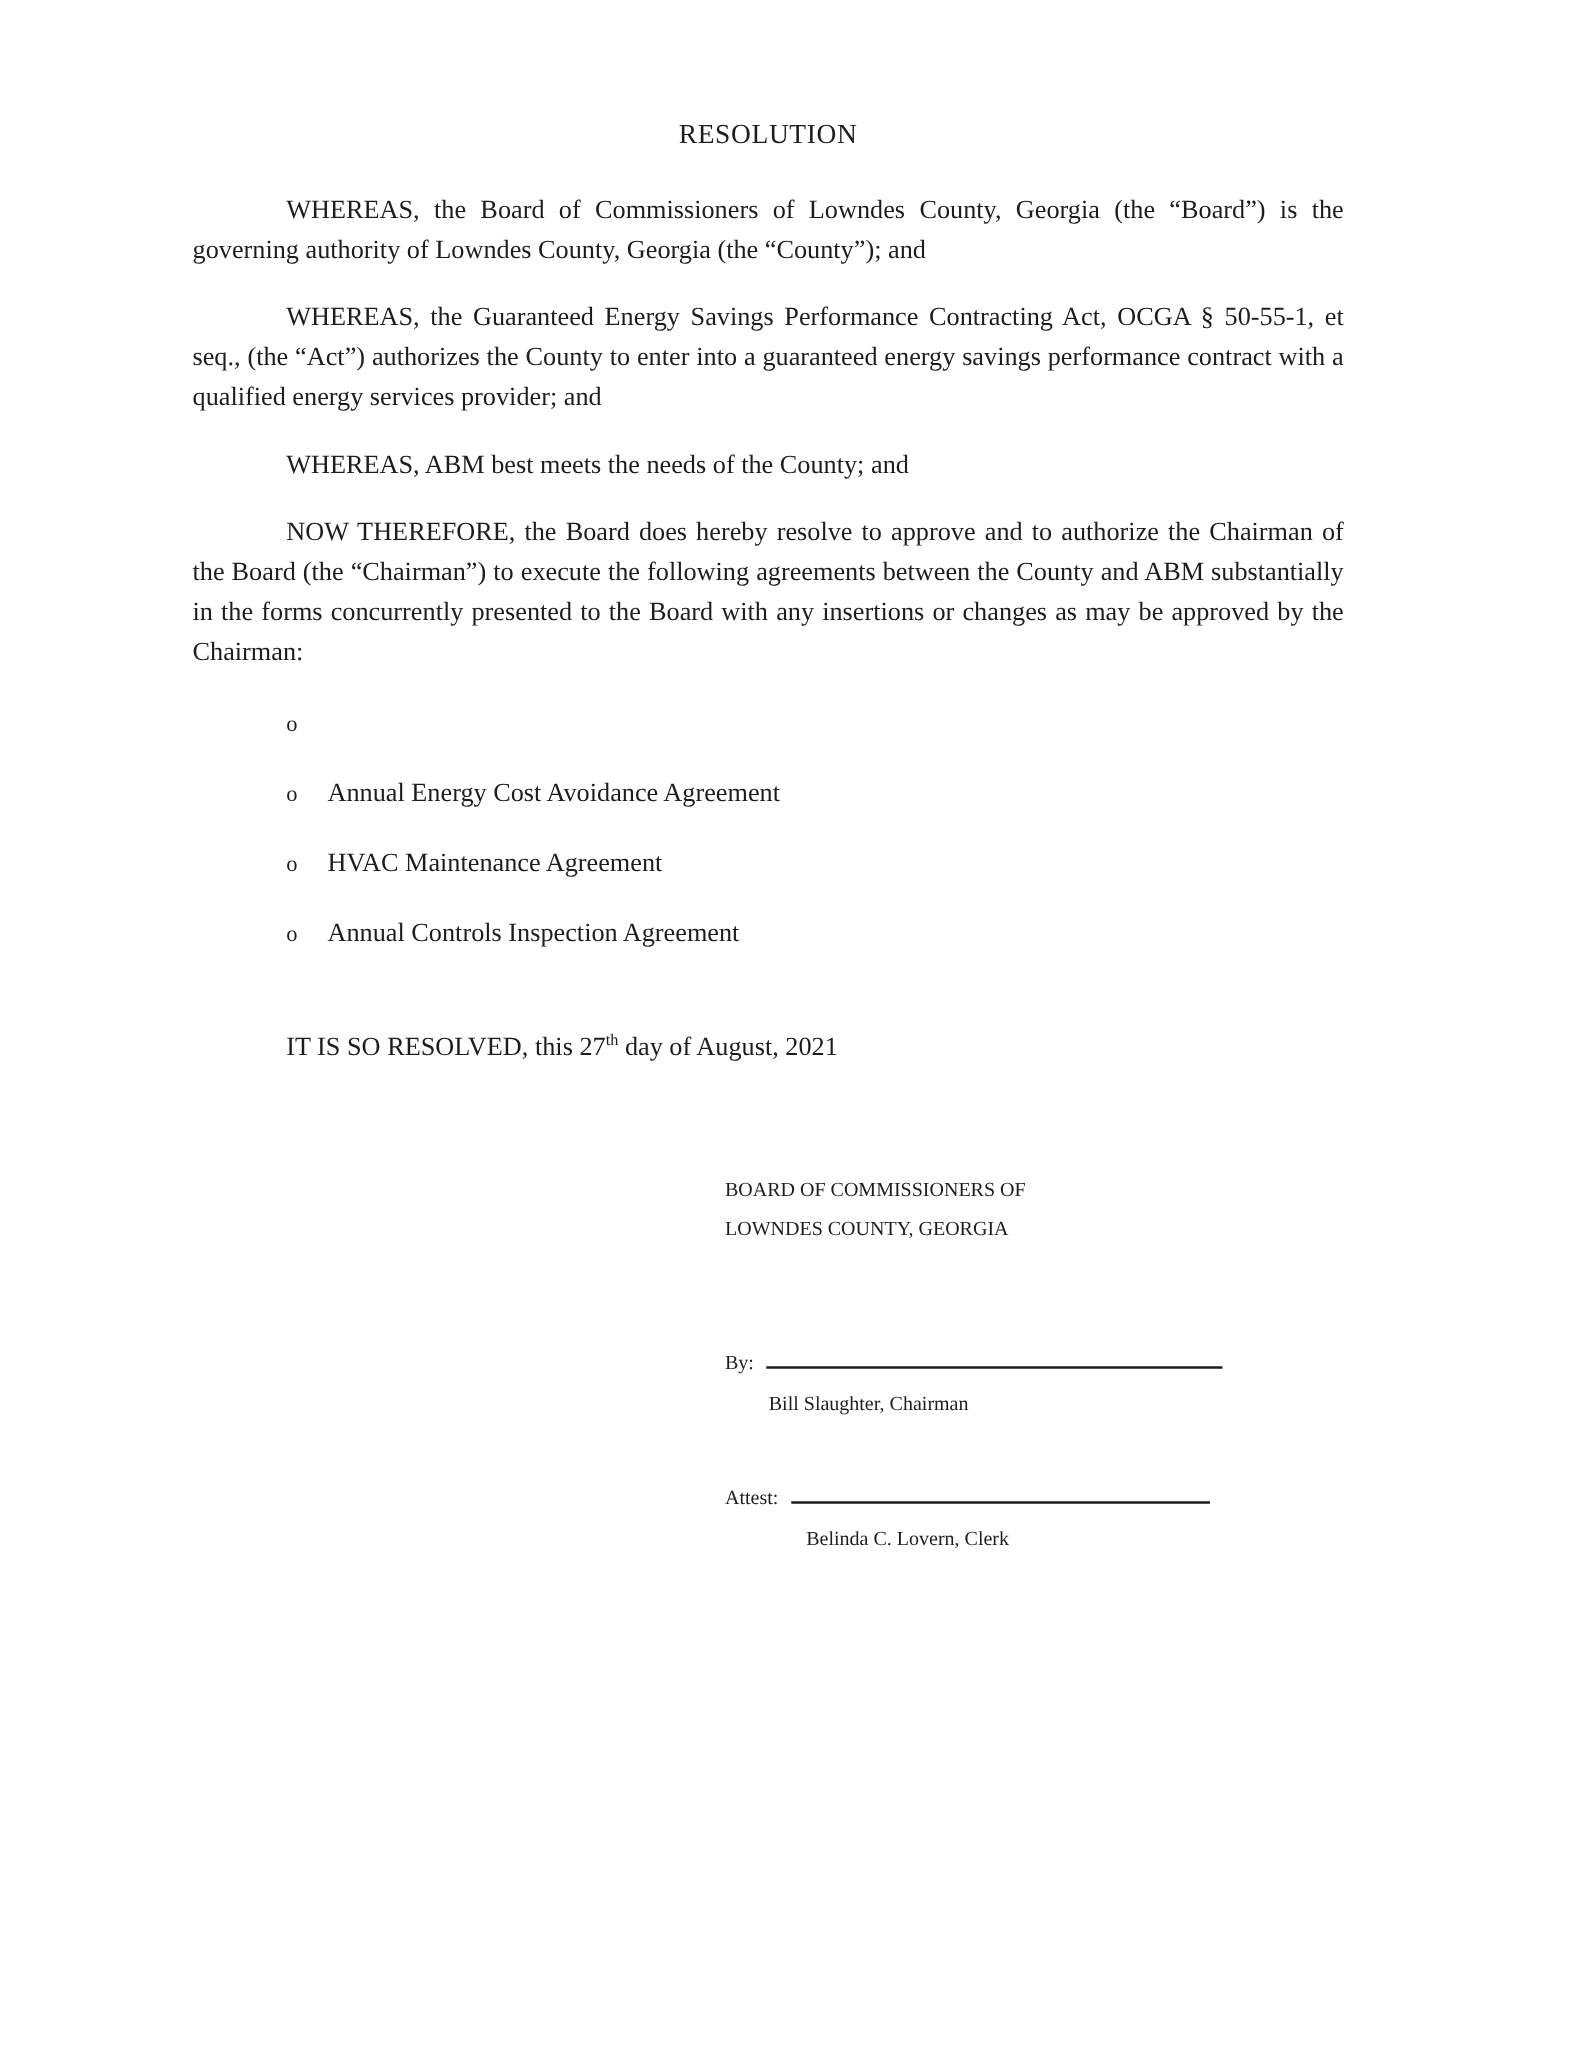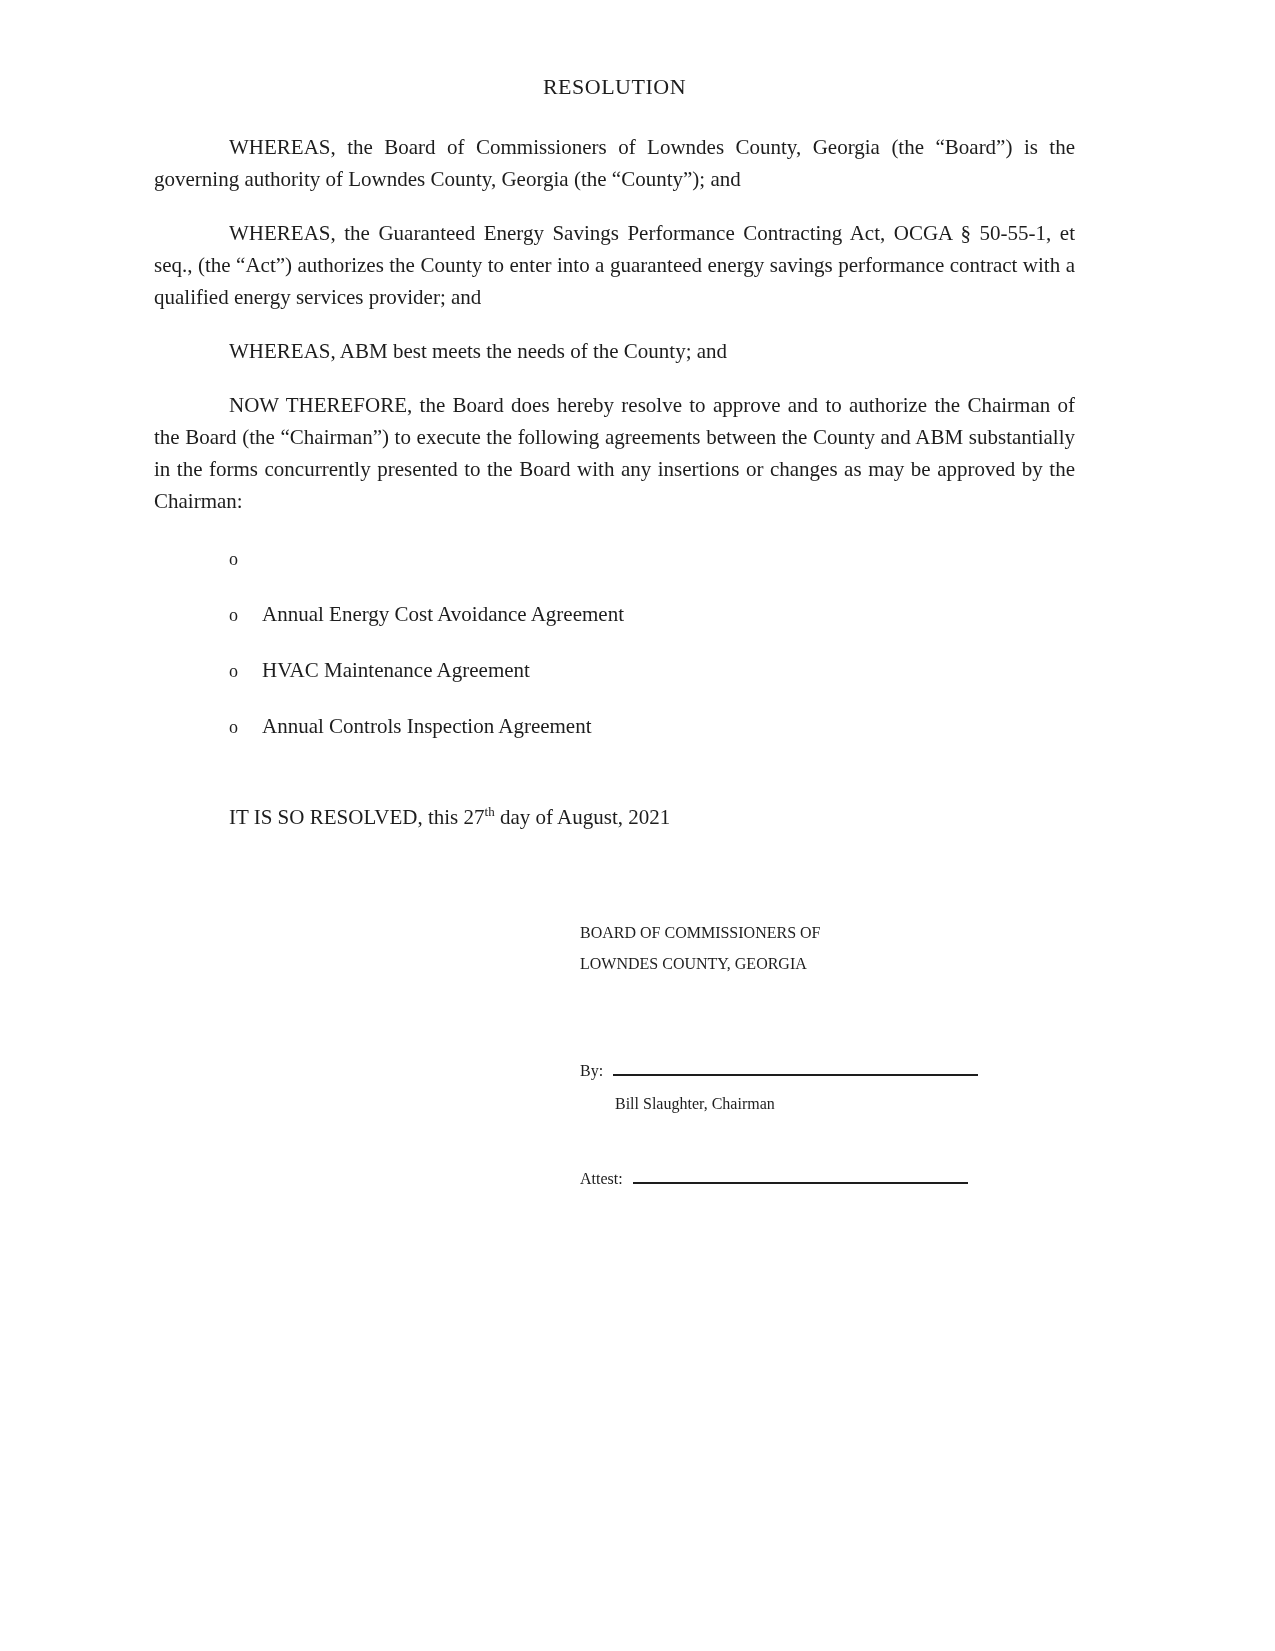--- a/index.html
+++ b/index.html
@@ -11,21 +11,21 @@
       width: 1275px;
       height: 1651px;
       font-family: "Liberation Serif", serif;
       color: #1d1d1d;
       -webkit-font-smoothing: antialiased;
     }
     .page {
       box-sizing: border-box;
       width: 1275px;
       height: 1651px;
-      padding: 71px 200px 0 154px;
+      padding: 91px 200px 0 154px;
       background: #ffffff;
       overflow: hidden;
     }
     .doc-title {
       font-size: 22px;
       line-height: 32px;
       font-weight: normal;
       text-align: center;
       letter-spacing: 0.5px;
       margin: 0 0 28px 0;
@@ -141,16 +141,17 @@
     </div>
 
     <div class="sig-by-row">
       <span>By:</span><span class="sig-line by"></span>
     </div>
     <p class="sig-name-by">Bill Slaughter, Chairman</p>
 
     <div class="sig-attest-row">
       <span>Attest:</span><span class="sig-line attest"></span>
     </div>
+    <p class="sig-name-attest">Belinda C. Lovern, Clerk</p>
 
   </div>
 
 </div>
 
 </body></html>

